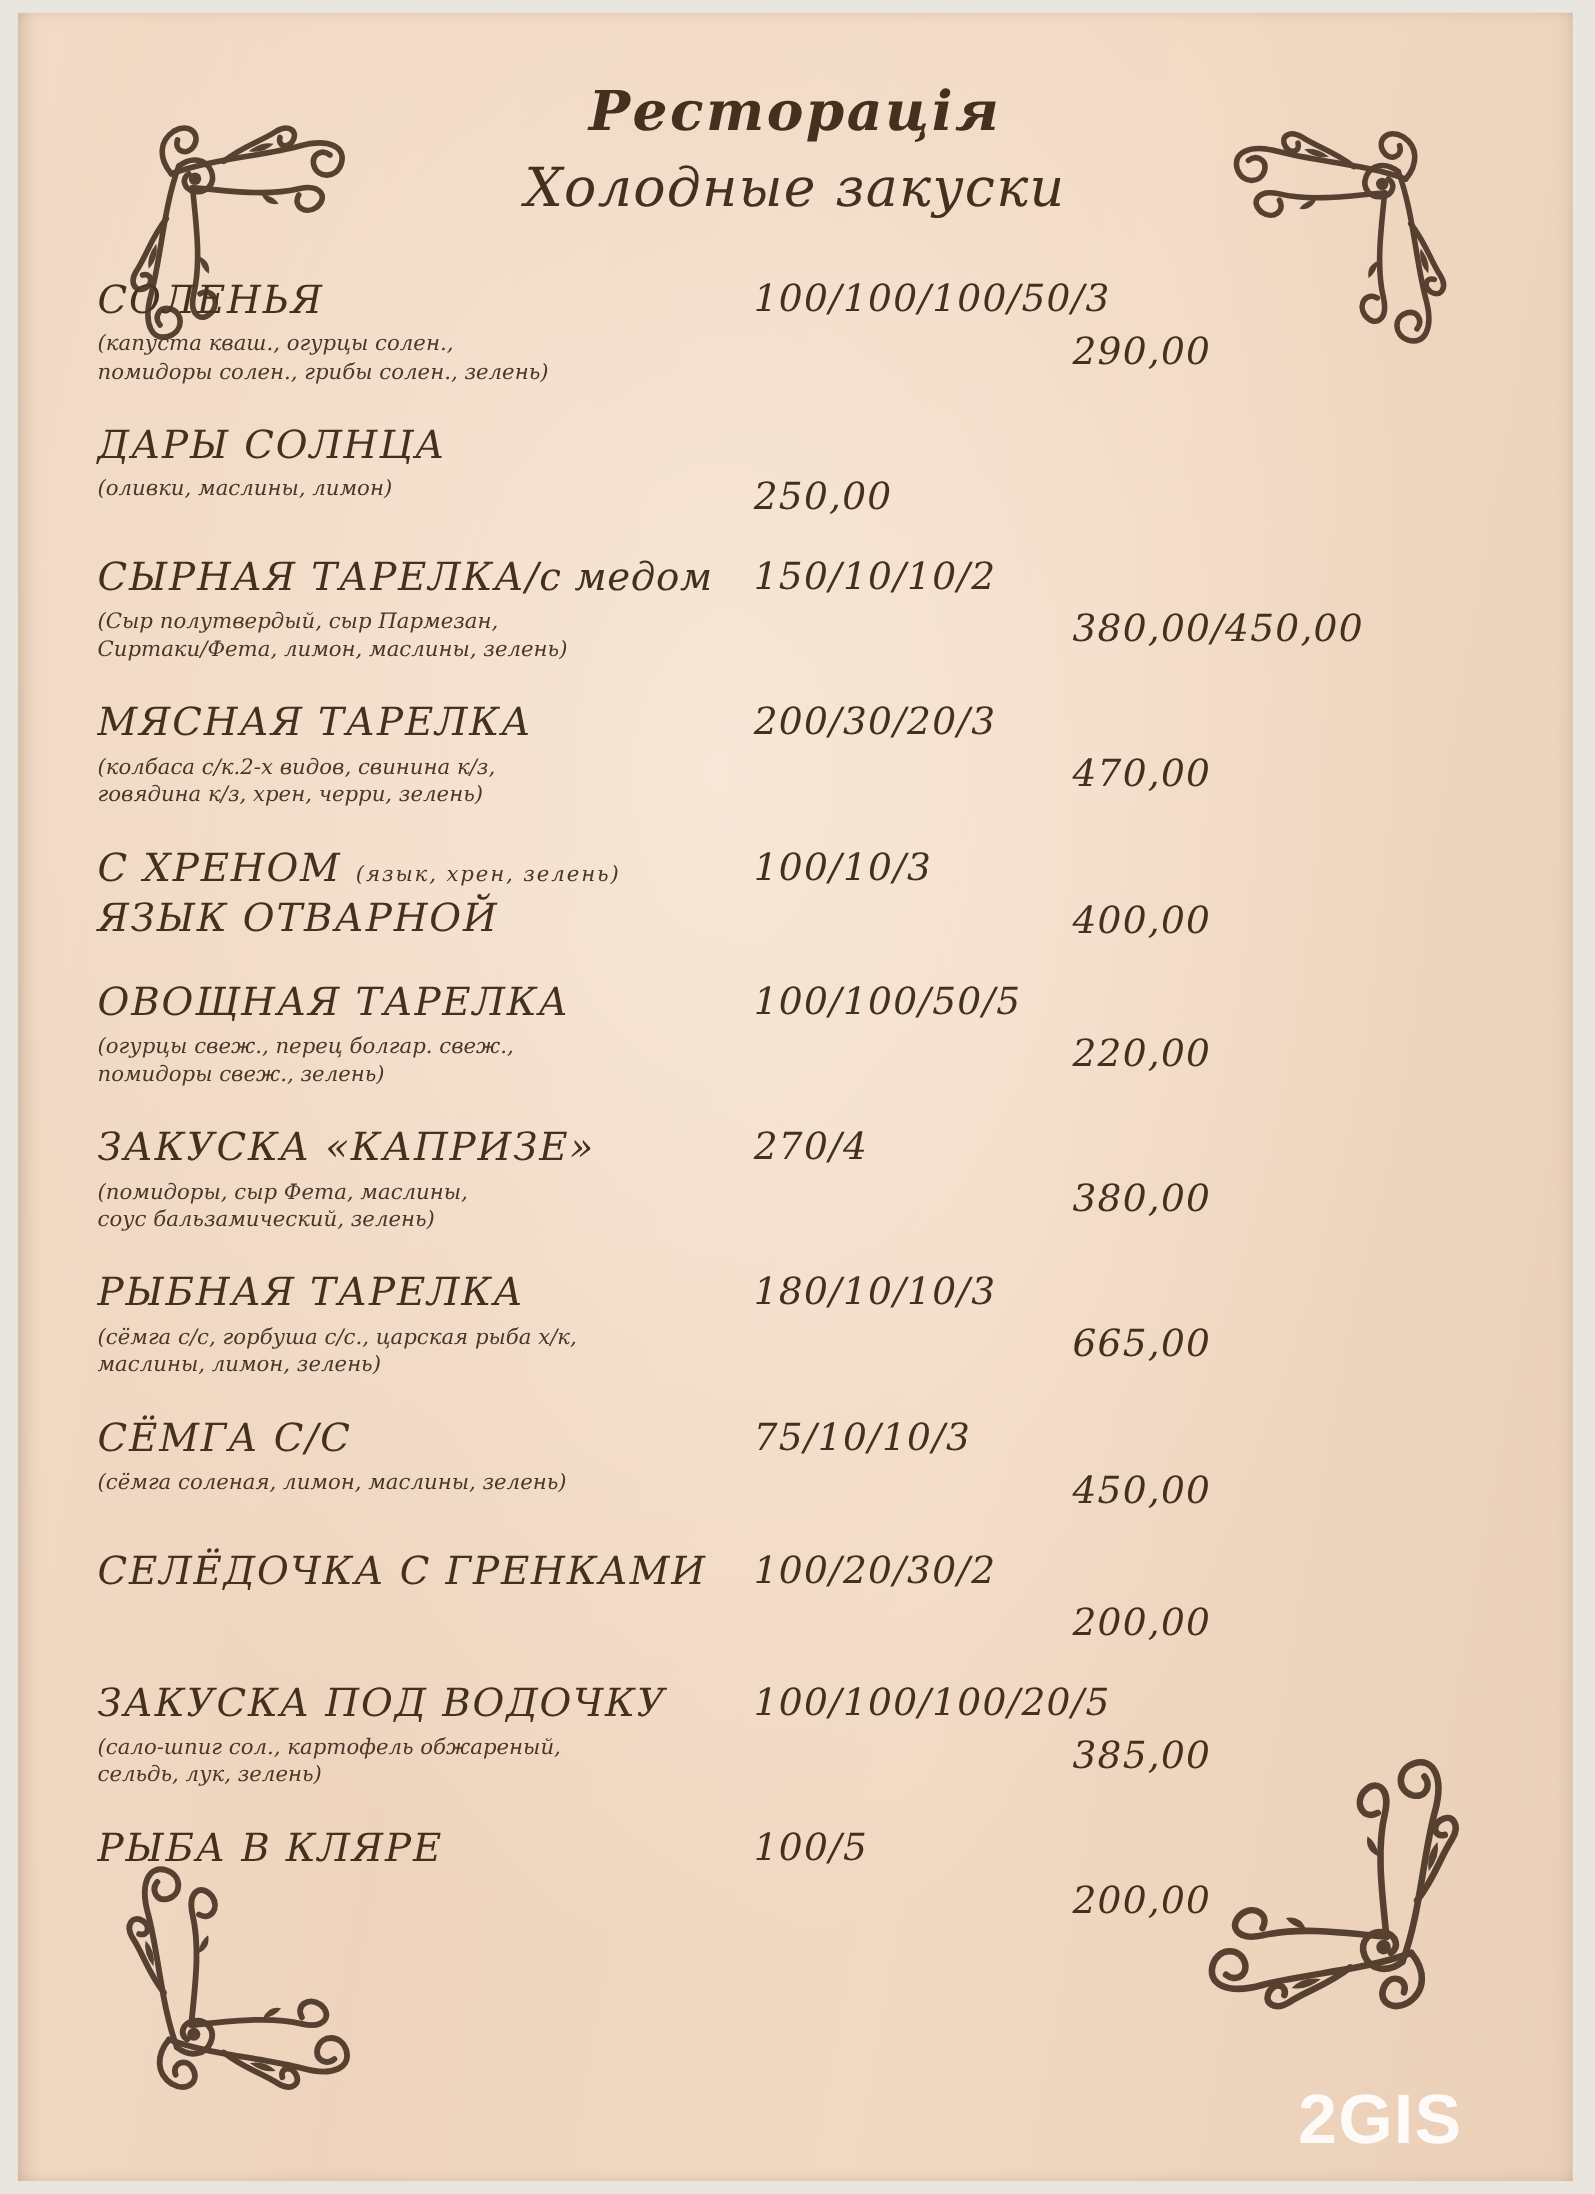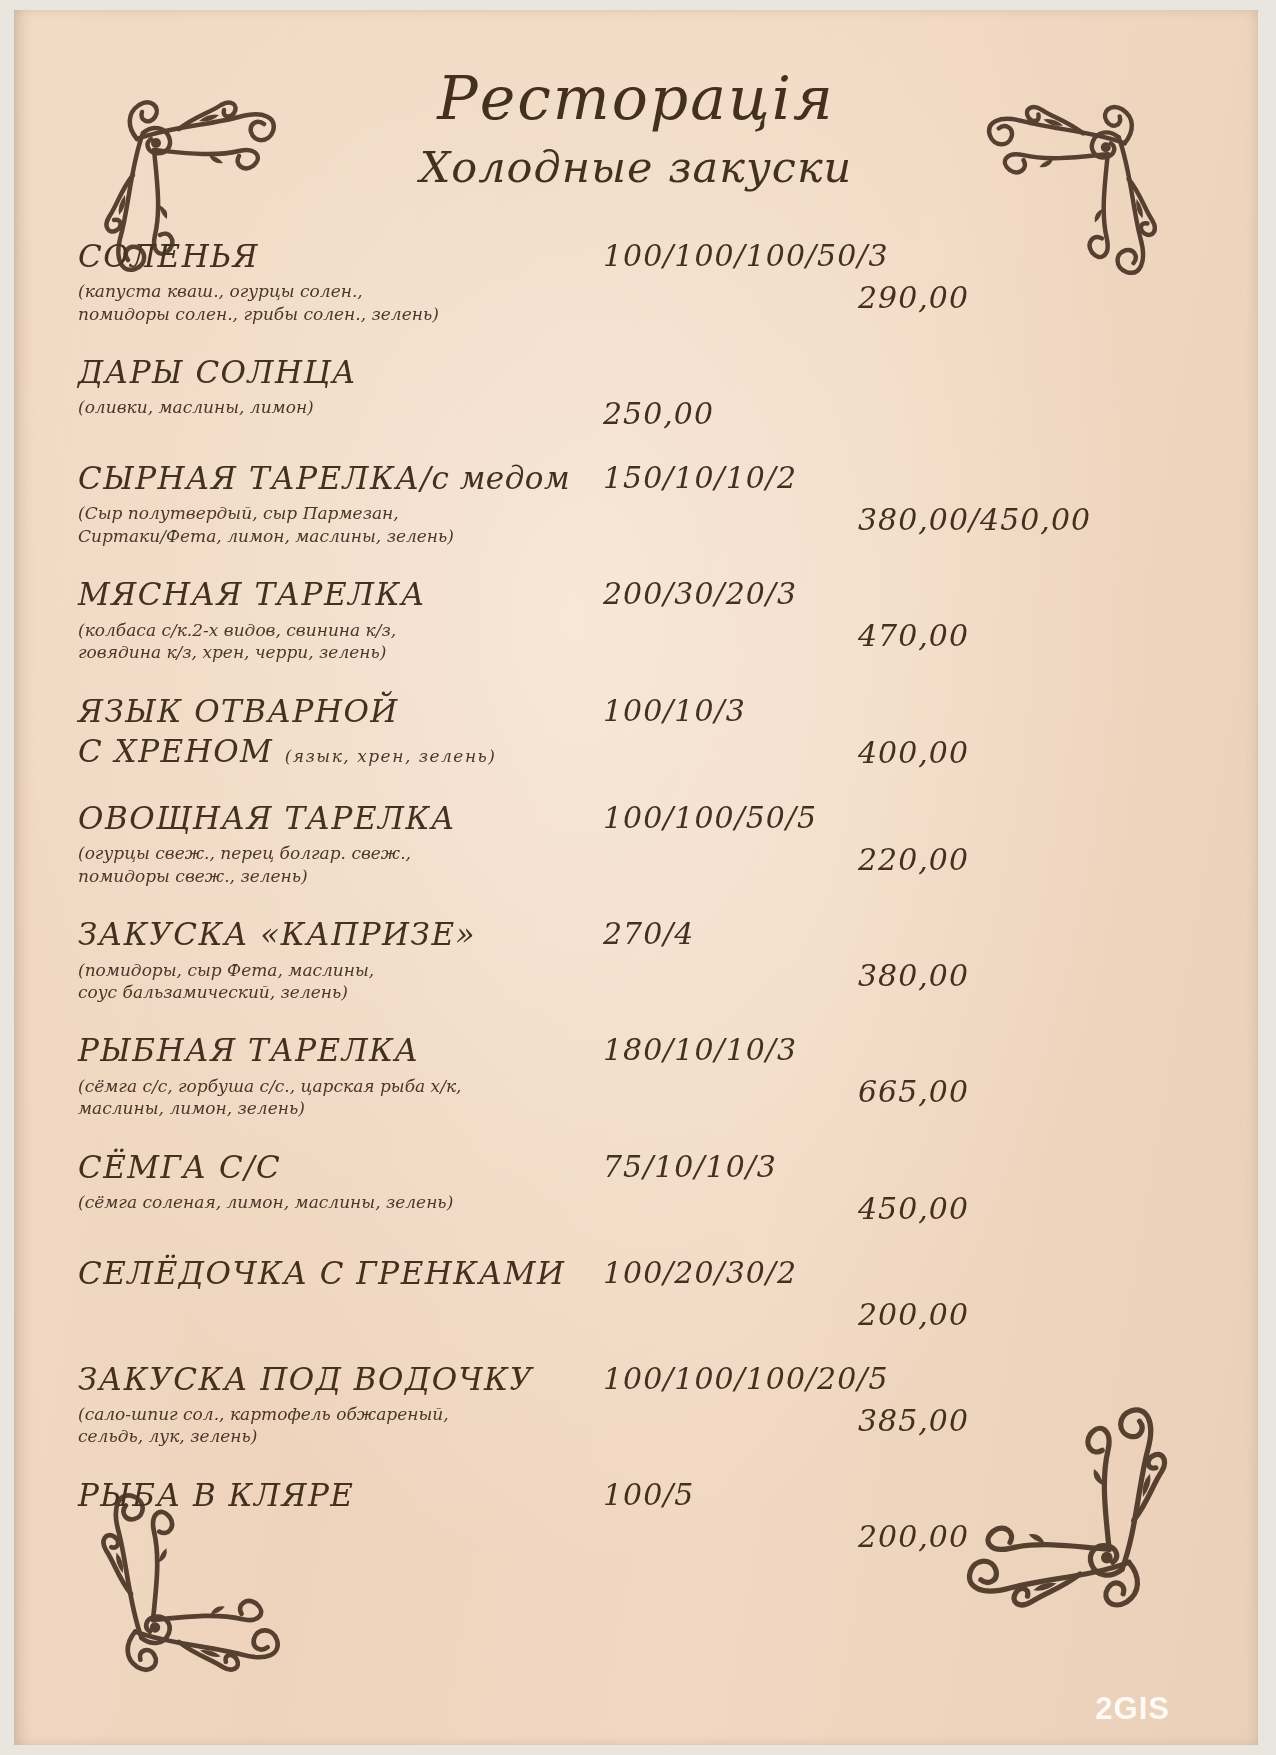--- a/index.html
+++ b/index.html
@@ -15,21 +15,21 @@
       linear-gradient(100deg,#f2dbc6 0%, #eed4bd 35%, #f1d8c2 62%, #ead0b8 100%);
     box-shadow:inset 10px 0 18px -10px rgba(120,90,70,.45), inset -6px 0 14px -8px rgba(120,90,70,.3);
     color:#43301f;
   }
   .orn{position:absolute;opacity:.92;}
   .orn.tr{transform:scaleX(-1);}
   .orn.bl{transform:scaleY(-1);}
   .orn.br{transform:scale(-1,-1);}
   .header{text-align:center;padding-top:58px;}
   .title{
-    font-size:60px;font-style:italic;font-weight:normal;letter-spacing:2px;line-height:1.0;
+    font-size:44px;font-style:italic;font-weight:bold;letter-spacing:2px;line-height:1.0;
   }
   .subtitle{
     font-size:43px;font-style:italic;font-weight:normal;letter-spacing:1px;margin-top:14px;
   }
   .menu{margin:44px 206px 0 64px;}
   .item{
     display:grid;grid-template-columns:525px 255px auto;
     align-items:start;margin-bottom:27px;
   }
   .name{
@@ -40,21 +40,21 @@
   .desc{
     font-size:17px;font-style:italic;line-height:1.32;margin-top:4px;
     white-space:pre-line;color:#4b362a;
   }
   .desc.inline{display:inline;margin:0;white-space:nowrap;}
   .portion{font-size:30px;font-style:italic;letter-spacing:1px;padding-top:2px;}
   .price{font-size:30px;font-style:italic;text-align:left;letter-spacing:1px;padding-top:2px;white-space:nowrap;margin-top:42px;}
   .watermark{
     position:absolute;right:88px;bottom:18px;
     font-family:"Liberation Sans", sans-serif;font-weight:bold;
-    font-size:31px;letter-spacing:1px;color:rgba(255,255,255,.88);
+    font-size:56px;letter-spacing:1px;color:rgba(255,255,255,.88);
   }
 </style>
 </head>
 <body>
 
 <svg width="0" height="0" style="position:absolute" aria-hidden="true">
   <symbol id="corner-flourish" viewBox="0 0 240 220">
     <g fill="none" stroke="#4a3425" stroke-width="4.5" stroke-linecap="round">
       <path d="M78,84 C110,72 150,70 180,62 C205,55 218,63 214,76 C210,88 195,88 192,77 C190,68 199,64 205,69"></path>
       <path d="M95,95 C125,98 155,102 180,96 C198,92 204,103 194,111 C185,117 175,110 180,101"></path>
@@ -132,25 +132,25 @@
         <div class="name">МЯСНАЯ ТАРЕЛКА</div>
         <div class="desc">(колбаса с/к.2-х видов, свинина к/з,
 говядина к/з, хрен, черри, зелень)</div>
       </div>
       <div class="portion">200/30/20/3</div>
       <div class="price">470,00</div>
     </div>
 
     <div class="item">
       <div>
-        <div class="name">ЯЗЫК ОТВАРНОЙ</div>
         <div class="name">
           <span>С ХРЕНОМ</span>
           <span class="desc inline">(язык, хрен, зелень)</span>
         </div>
+        <div class="name">ЯЗЫК ОТВАРНОЙ</div>
       </div>
       <div class="portion">100/10/3</div>
       <div class="price">400,00</div>
     </div>
 
     <div class="item">
       <div>
         <div class="name">ОВОЩНАЯ ТАРЕЛКА</div>
         <div class="desc">(огурцы свеж., перец болгар. свеж.,
 помидоры свеж., зелень)</div>

